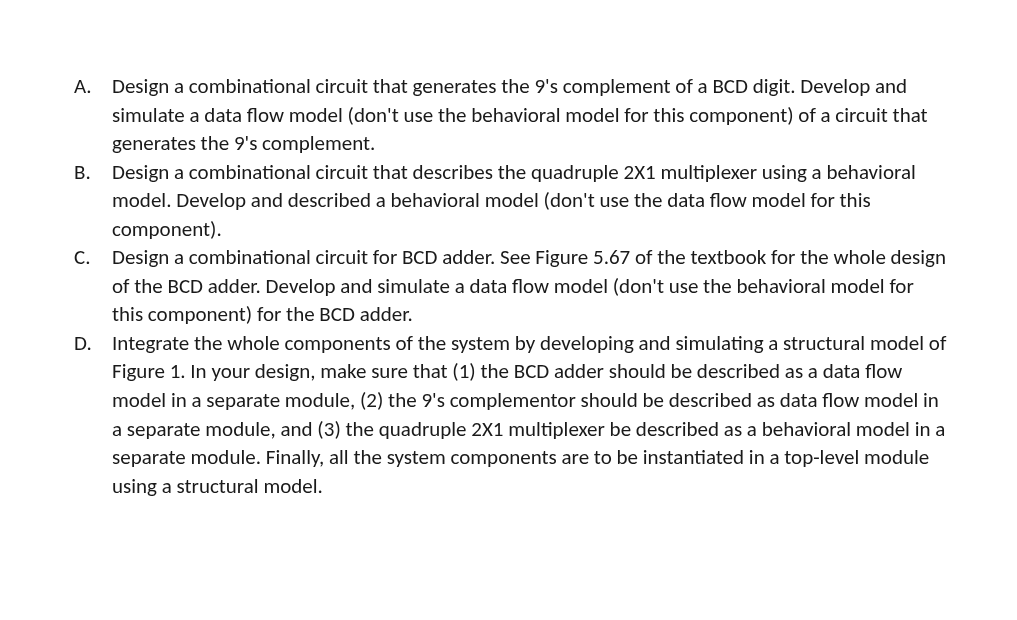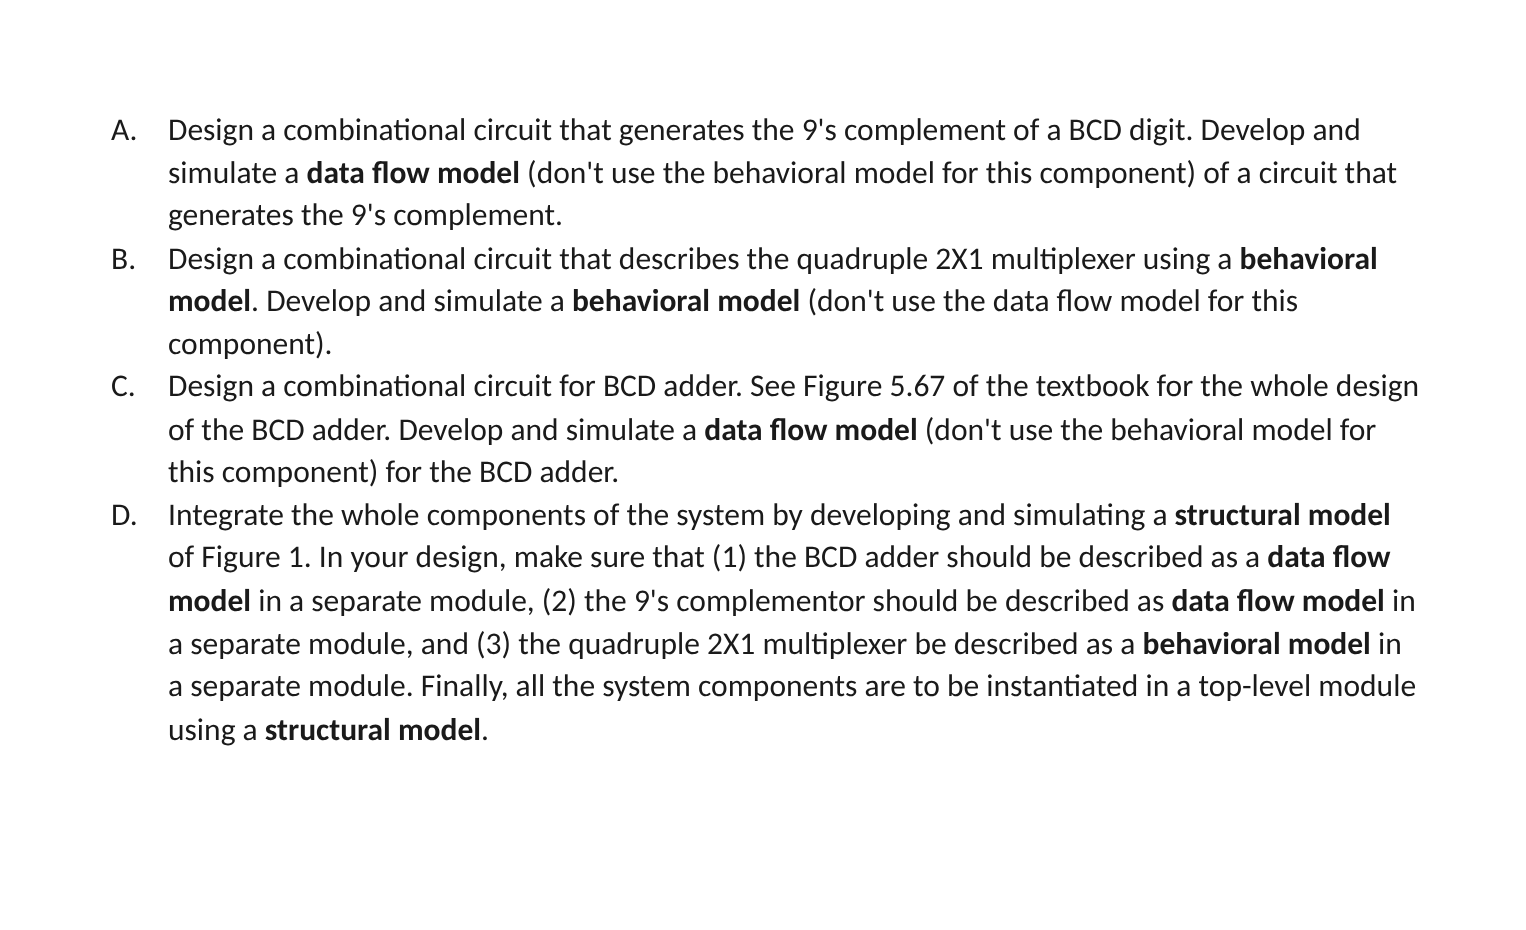--- a/index.html
+++ b/index.html
@@ -32,36 +32,36 @@
   .marker {
     width: 44px;
     flex: 0 0 44px;
     text-align: left;
     padding-left: 6px;
     box-sizing: border-box;
   }
   .body {
     flex: 1 1 auto;
   }
-  .bold { font-weight: 700; }
+  .bold { font-weight: 400; }
 </style>
 </head>
 <body>
 
 <div class="page">
   <ol class="alpha">
 
     <li>
       <span class="marker">A.</span>
       <span class="body"><span>Design a combinational circuit that generates the 9's complement of a BCD digit. Develop and simulate a </span><span class="bold">data flow model</span><span> (don't use the behavioral model for this component) of a circuit that generates the 9's complement.</span></span>
     </li>
 
     <li>
       <span class="marker">B.</span>
-      <span class="body"><span>Design a combinational circuit that describes the quadruple 2X1 multiplexer using a </span><span class="bold">behavioral model</span><span>. Develop and simulate a </span><span class="bold">behavioral model</span><span> (don't use the data flow model for this component).</span></span>
+      <span class="body"><span>Design a combinational circuit that describes the quadruple 2X1 multiplexer using a </span><span class="bold">behavioral model</span><span>. Develop and described a </span><span class="bold">behavioral model</span><span> (don't use the data flow model for this component).</span></span>
     </li>
 
     <li>
       <span class="marker">C.</span>
       <span class="body"><span>Design a combinational circuit for BCD adder. See Figure 5.67 of the textbook for the whole design of the BCD adder. Develop and simulate a </span><span class="bold">data flow model</span><span> (don't use the behavioral model for this component) for the BCD adder.</span></span>
     </li>
 
     <li>
       <span class="marker">D.</span>
       <span class="body"><span>Integrate the whole components of the system by developing and simulating a </span><span class="bold">structural model</span><span> of Figure 1. In your design, make sure that (1) the BCD adder should be described as a </span><span class="bold">data flow model</span><span> in a separate module, (2) the 9's complementor should be described as </span><span class="bold">data flow model</span><span> in a separate module, and (3) the quadruple 2X1 multiplexer be described as a </span><span class="bold">behavioral model</span><span> in a separate module.  Finally, all the system components are to be instantiated in a top-level module using a </span><span class="bold">structural model</span><span>.</span></span>

